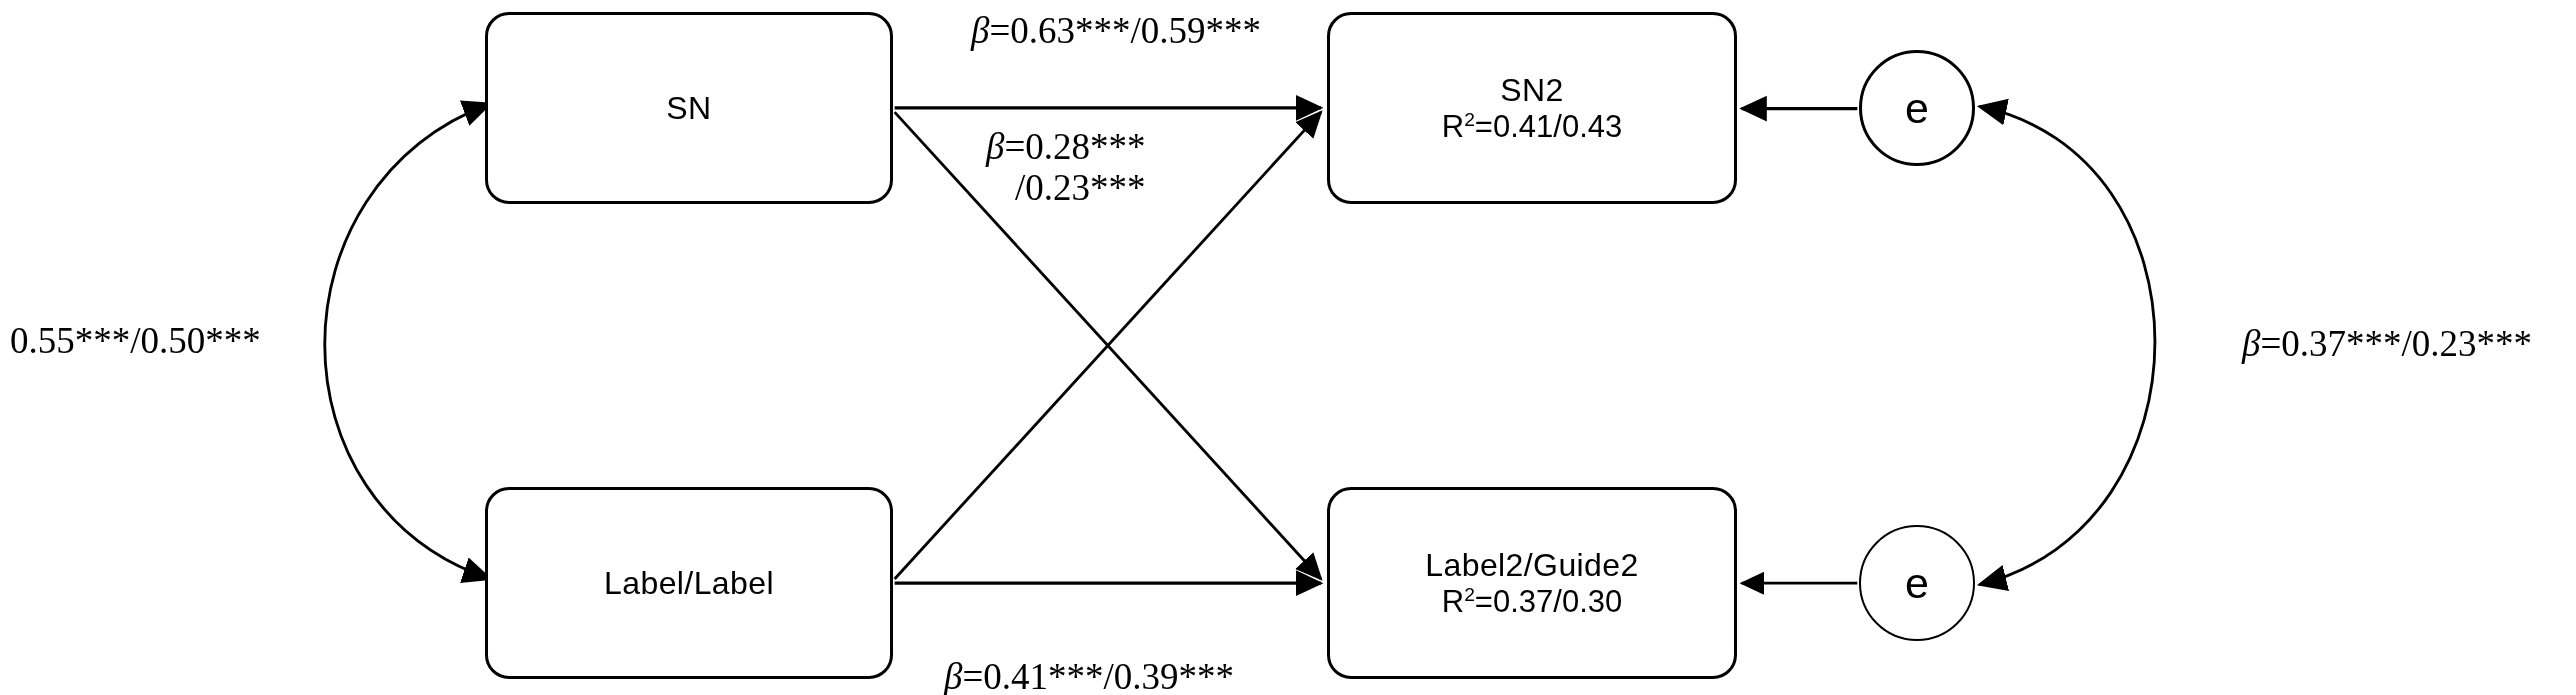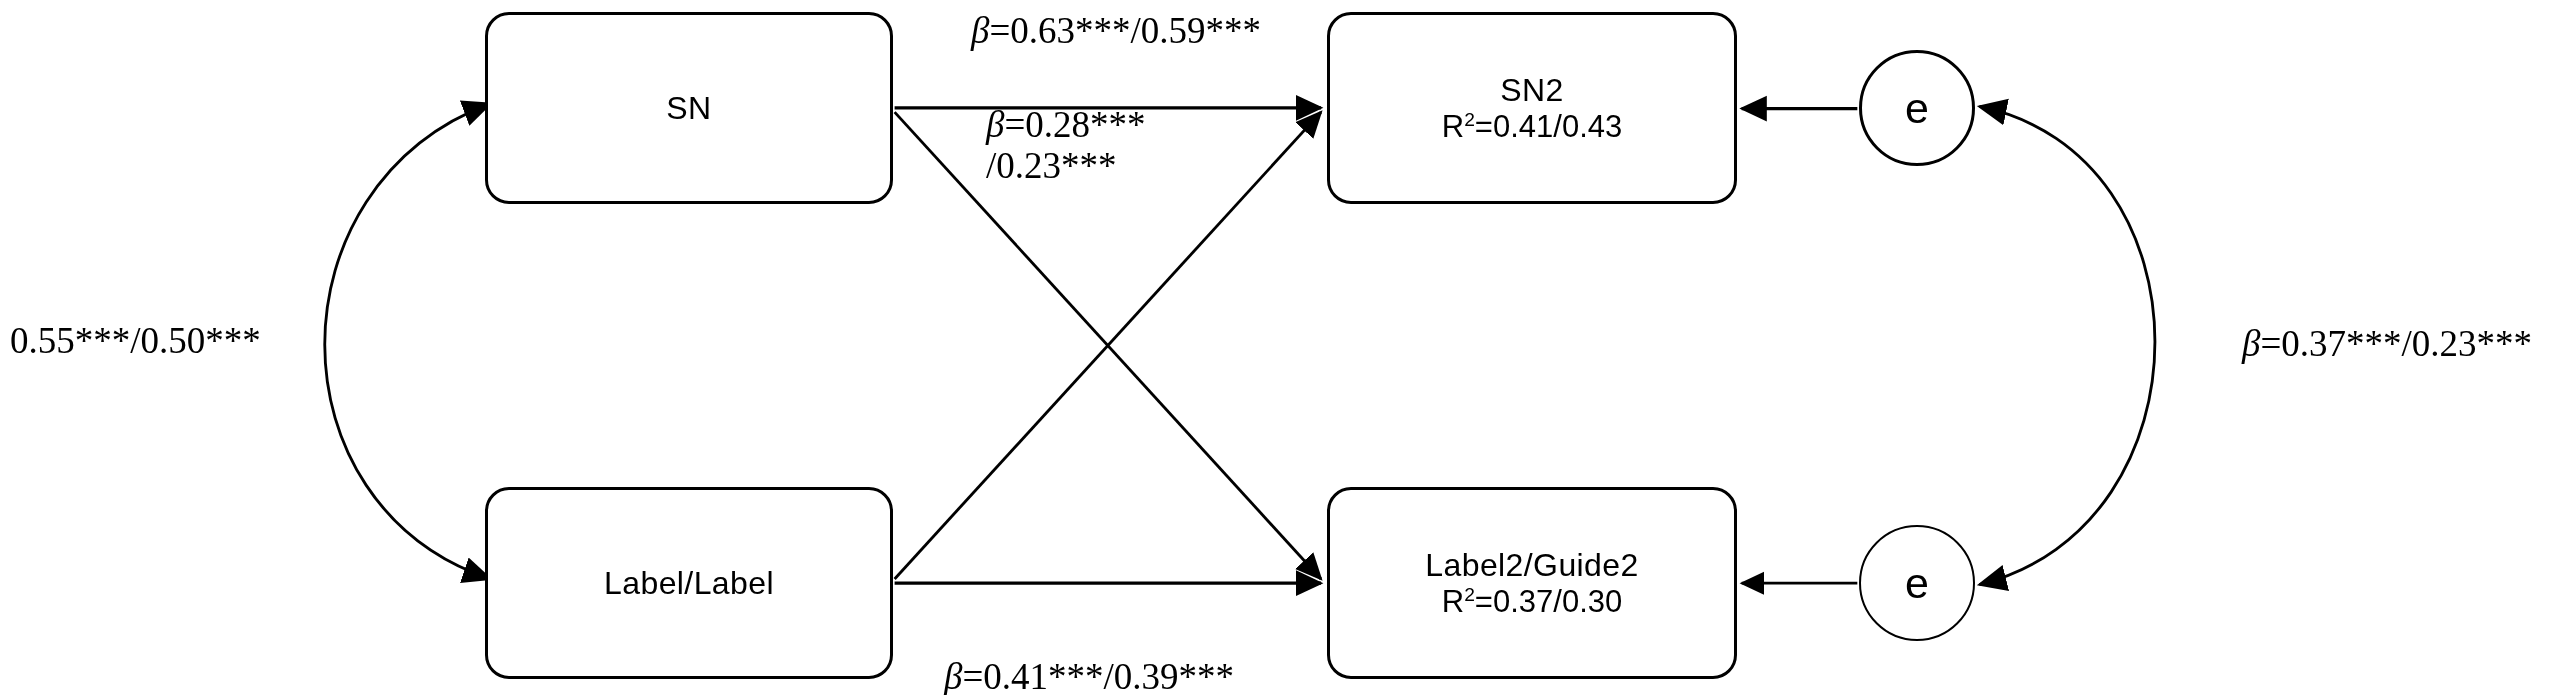--- a/index.html
+++ b/index.html
@@ -138,21 +138,21 @@
   <div class="error-circle thick" style="left:1859px; top:50px; width:116px; height:116px;">
     <span>e</span>
   </div>
 
   <div class="error-circle thin" style="left:1859px; top:525px; width:116px; height:116px;">
     <span>e</span>
   </div>
 
   <div class="edge-label" style="left:971px; top:10px;"><span class="beta">β</span>=0.63***/0.59***</div>
 
-  <div class="edge-label two-line" style="left:986px; top:104px;"><span class="beta">β</span>=0.28***<br>/0.23***</div>
+  <div class="edge-label two-line" style="left:986px; top:126px;text-align:right;"><span class="beta">β</span>=0.28***<br>/0.23***</div>
 
 
   <div class="edge-label" style="left:944px; top:656px;"><span class="beta">β</span>=0.41***/0.39***</div>
 
   <div class="edge-label" style="left:10px; top:320px;">0.55***/0.50***</div>
 
   <div class="edge-label" style="left:2242px; top:323px;"><span class="beta">β</span>=0.37***/0.23***</div>
 
 </div>
 

